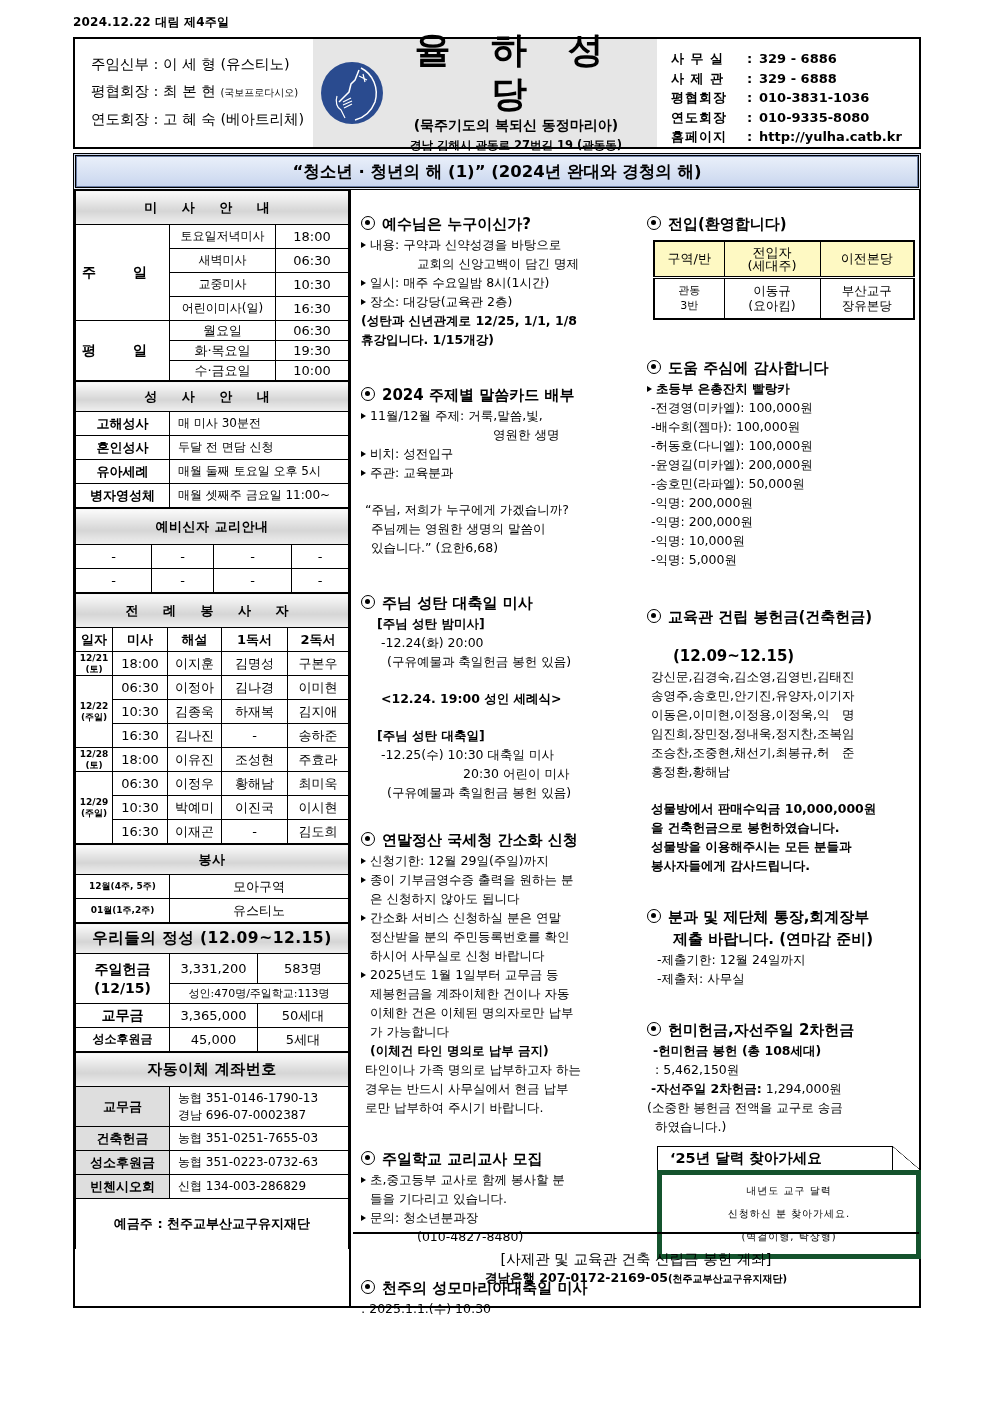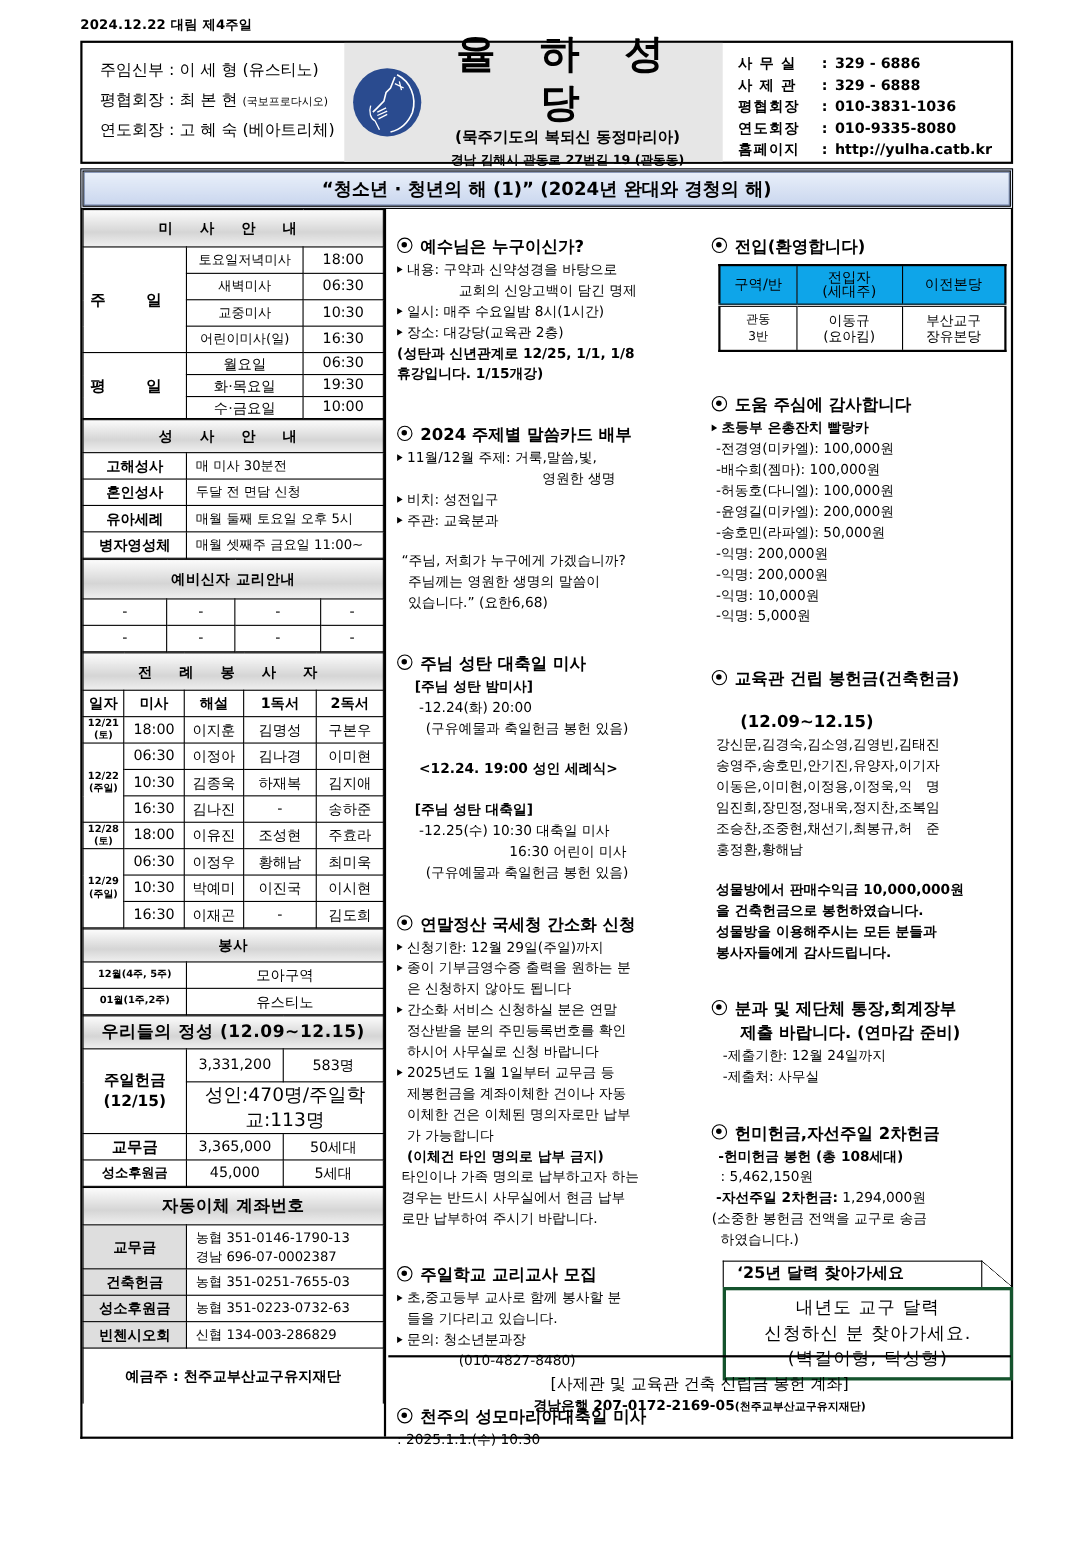--- a/index.html
+++ b/index.html
@@ -52,27 +52,27 @@
   .sec-title .bullet { display: inline-block; width: 14px; height: 14px; border: 1.5px solid #000; border-radius: 50%; position: relative; vertical-align: -1px; margin-right: 7px; }
   .sec-title .bullet::after { content: ""; position: absolute; left: 3px; top: 3px; width: 5px; height: 5px; border-radius: 50%; background: #000; }
   .ln { line-height: 19px; white-space: nowrap; }
   .tri { display: inline-block; width: 0; height: 0; border-left: 5px solid #000; border-top: 3.5px solid transparent; border-bottom: 3.5px solid transparent; margin-right: 4px; vertical-align: 1px; }
   .indent { padding-left: 56px; }
   .bold { font-weight: bold; }
   .gap { height: 18px; }
 
   table.jeonip { border-collapse: collapse; width: 262px; margin: 5px 0 0 6px; border: 2px solid #000; }
   table.jeonip td { border: 1px solid #000; text-align: center; font-size: 12.5px; }
-  table.jeonip tr.h td { background: #0ea5e9; font-weight: normal; height: 36px; font-size: 13px; border-bottom: 3px double #000; }
+  table.jeonip tr.h td { background: #fef9c3; font-weight: normal; height: 36px; font-size: 13px; border-bottom: 3px double #000; }
   table.jeonip tr.d td { height: 42px; line-height: 15px; margin-top: 43px; }
 
   .calendar { position: relative; margin: 10px 0 0 10px; width: 264px; }
   .cal-tab { position: relative; height: 24px; width: 236px; border: 1px solid #000; border-bottom: none; font-size: 14.5px; font-weight: bold; line-height: 22px; padding-left: 12px; background: #fff; }
   .cal-tab::after { content: ""; position: absolute; right: -28px; top: -1px; width: 28px; height: 24px; background: linear-gradient(to top right, transparent 49%, #000 50%, transparent 52%); }
-  .cal-body { border: 3px solid #14532d; text-align: center; font-size: 16px; line-height: 23px; padding: 4px 0 6px; letter-spacing: 1px; }
+  .cal-body { border: 5px solid #14532d; text-align: center; font-size: 10px; line-height: 23px; padding: 4px 0 6px; letter-spacing: 1px; }
 </style>
 </head>
 <body>
 
 <div class="date-line">2024.12.22 대림 제4주일</div>
 
 <div class="header">
   <div class="hdr-left">
     <div><span>주임신부</span> : <span>이 세 형</span> <span>(유스티노)</span></div>
     <div><span>평협회장</span> : <span>최 본 현</span> <span class="small">(국보프로다시오)</span></div>
@@ -333,21 +333,21 @@
           <tr>
             <td colspan="3" class="sec-head nsp" style="height:30px !important;font-size:15.5px">우리들의 정성 (12.09~12.15)</td>
           </tr>
       <tr>
             <td rowspan="2" class="b" style="white-space:pre-line;font-size:14px;line-height:19px">주일헌금
 (12/15)</td>
           <td style="height:30px">3,331,200</td>
             <td>583명</td>
           </tr>
       <tr>
-            <td colspan="2" style="font-size:17px;height:20px">성인:470명/주일학교:113명</td>
+            <td colspan="2" style="font-size:11px;height:20px">성인:470명/주일학교:113명</td>
           </tr>
       <tr>
             <td class="b" style="font-size:14px">교무금</td>
             <td>3,365,000</td>
             <td>50세대</td>
           </tr>
       <tr>
             <td class="b small13" style="height:20px">성소후원금</td>
             <td>45,000</td>
             <td>5세대</td>
@@ -414,21 +414,21 @@
 
     <div class="sec-title"><span class="bullet"></span><span>주님 성탄 대축일 미사</span></div>
     <div class="ln bold" style="padding-left:16px">[주님 성탄 밤미사]</div>
     <div class="ln" style="padding-left:20px">-12.24(화) 20:00</div>
     <div class="ln" style="padding-left:26px">(구유예물과 축일헌금 봉헌 있음)</div>
     <div class="gap"></div>
     <div class="ln bold" style="padding-left:20px">&lt;12.24. 19:00 성인 세례식&gt;</div>
     <div class="gap"></div>
     <div class="ln bold" style="padding-left:16px">[주님 성탄 대축일]</div>
     <div class="ln" style="padding-left:20px">-12.25(수) 10:30 대축일 미사</div>
-    <div class="ln" style="padding-left:102px">16:30 어린이 미사</div>
+    <div class="ln" style="padding-left:102px">20:30 어린이 미사</div>
     <div class="ln" style="padding-left:26px">(구유예물과 축일헌금 봉헌 있음)</div>
     <div class="gap" style="height:10px"></div>
 
     <div class="sec-title"><span class="bullet"></span><span>연말정산 국세청 간소화 신청</span></div>
     <div class="ln"><span class="tri"></span><span>신청기한: 12월 29일(주일)까지</span></div>
     <div class="ln"><span class="tri"></span><span>종이 기부금영수증 출력을 원하는 분</span></div>
     <div class="ln" style="padding-left:9px">은 신청하지 않아도 됩니다</div>
     <div class="ln"><span class="tri"></span><span>간소화 서비스 신청하실 분은 연말</span></div>
     <div class="ln" style="padding-left:9px">정산받을 분의 주민등록번호를 확인</div>
     <div class="ln" style="padding-left:9px">하시어 사무실로 신청 바랍니다</div>

